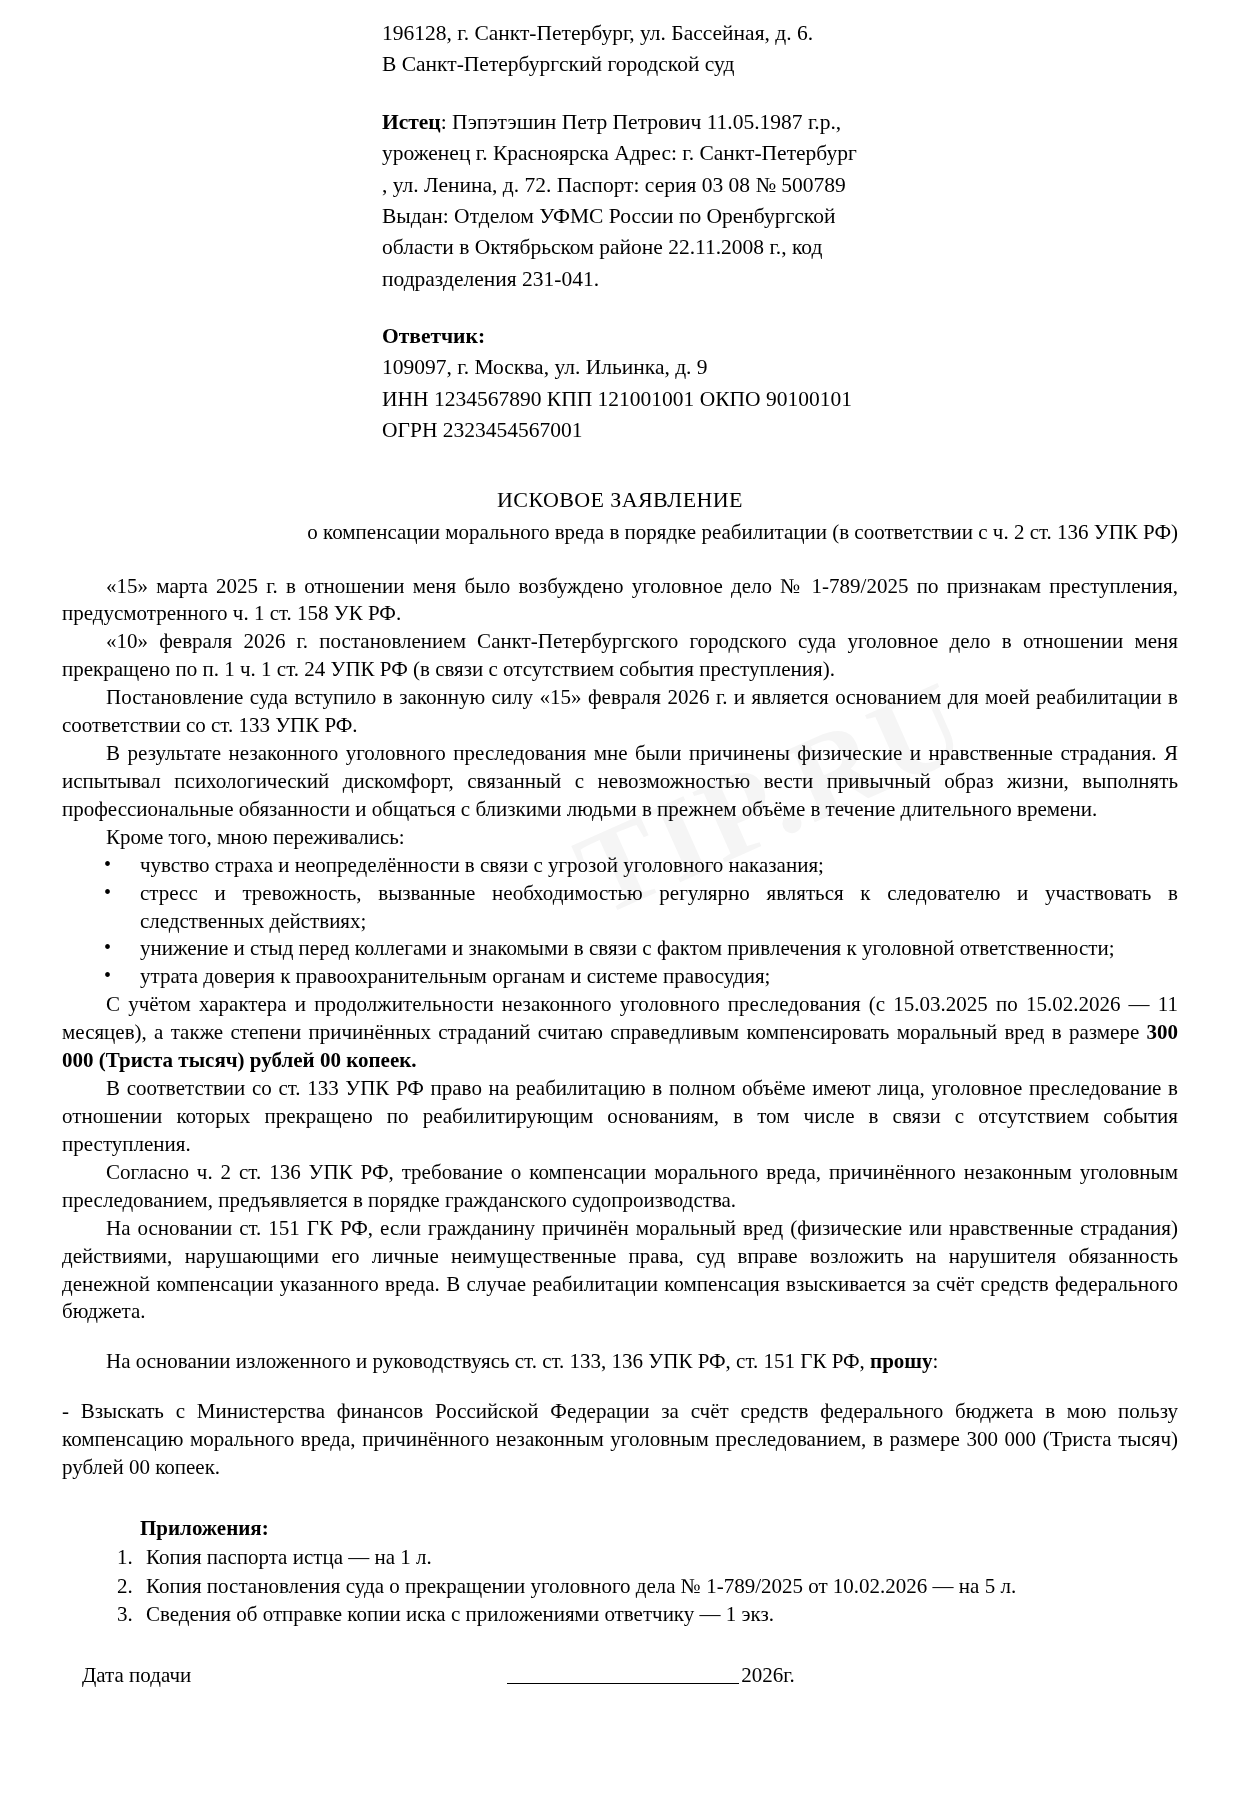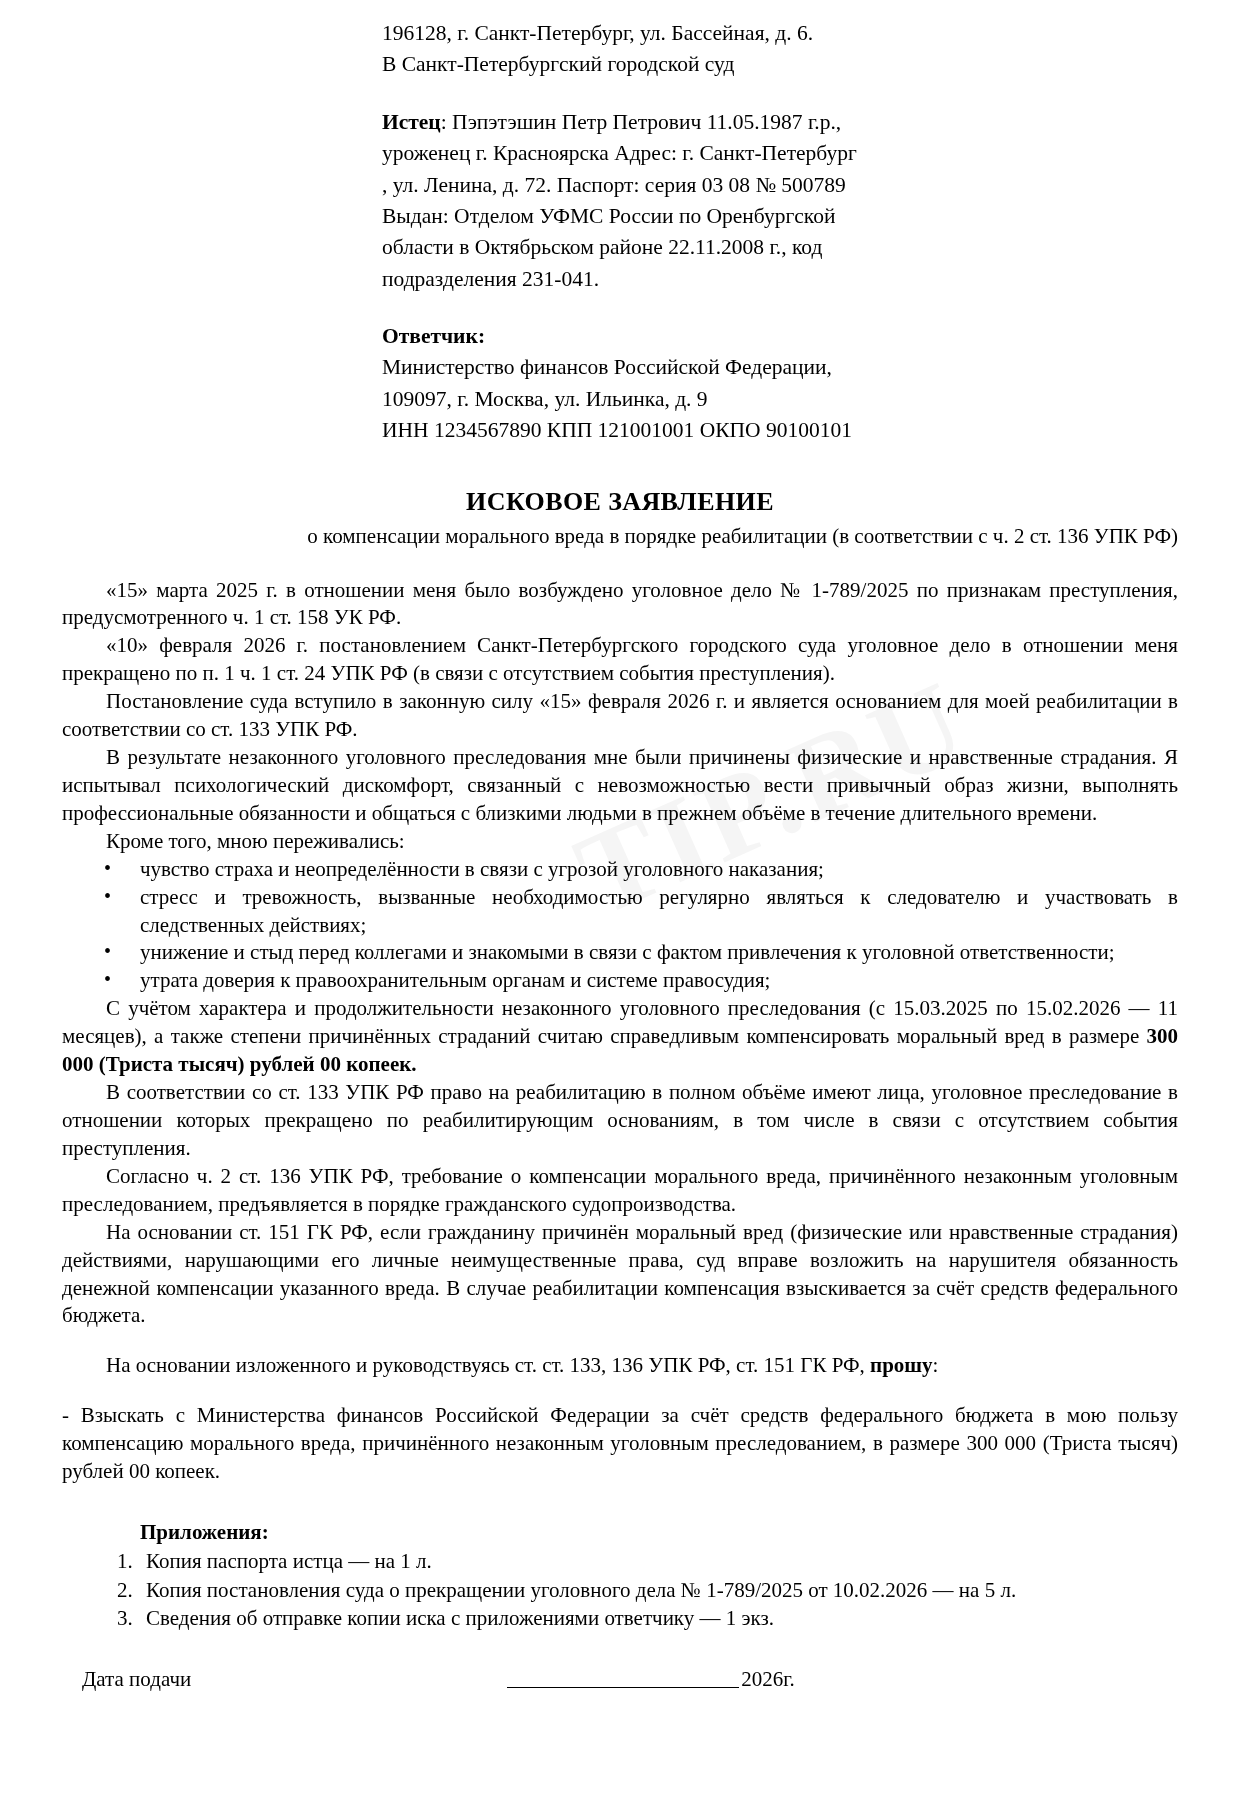--- a/index.html
+++ b/index.html
@@ -53,22 +53,22 @@
   .header-block .plain-line { text-align: left; }
   .gap-m { height: 26px; }
   .bold { font-weight: bold; }
 
   
   .title-wrap {
     margin-top: 40px;
     text-align: center;
   }
   .doc-title {
-    font-size: 26px;
-    font-weight: bold;
+    font-size: 22px;
+    font-weight: normal;
     letter-spacing: 0.4px;
   }
   .doc-subtitle {
     font-size: 21px;
     margin-top: 7px;
     text-align: right;
   }
 
   
   .body-block {
@@ -157,23 +157,23 @@
       <div><span class="bold">Истец</span><span>: Пэпэтэшин Петр Петрович 11.05.1987 г.р.,</span></div>
       <div>уроженец г. Красноярска Адрес: г. Санкт-Петербург</div>
       <div>, ул. Ленина, д. 72. Паспорт: серия 03 08 № 500789</div>
       <div>Выдан: Отделом УФМС России по Оренбургской</div>
       <div>области в Октябрьском районе 22.11.2008 г., код</div>
       <div class="plain-line">подразделения 231-041.</div>
 
       <div class="gap-m"></div>
 
       <div class="plain-line bold">Ответчик:</div>
-      <div>Министерство финансов Российской Федерации,</div>
       <div class="plain-line">109097, г. Москва, ул. Ильинка, д. 9</div>
       <div>ИНН 1234567890 КПП 121001001 ОКПО 90100101</div>
+      <div class="plain-line">ОГРН 2323454567001</div>
     </div>
 
     <div class="title-wrap">
       <div class="doc-title">ИСКОВОЕ ЗАЯВЛЕНИЕ</div>
       <div class="doc-subtitle">о компенсации морального вреда в порядке реабилитации (в соответствии с ч. 2 ст. 136 УПК РФ)</div>
     </div>
 
     <div class="body-block">
       <p>«15» марта 2025 г. в отношении меня было возбуждено уголовное дело № 1-789/2025 по признакам преступления, предусмотренного ч. 1 ст. 158 УК РФ.</p>
       <p>«10» февраля 2026 г. постановлением Санкт-Петербургского городского суда уголовное дело в отношении меня прекращено по п. 1 ч. 1 ст. 24 УПК РФ (в связи с отсутствием события преступления).</p>

